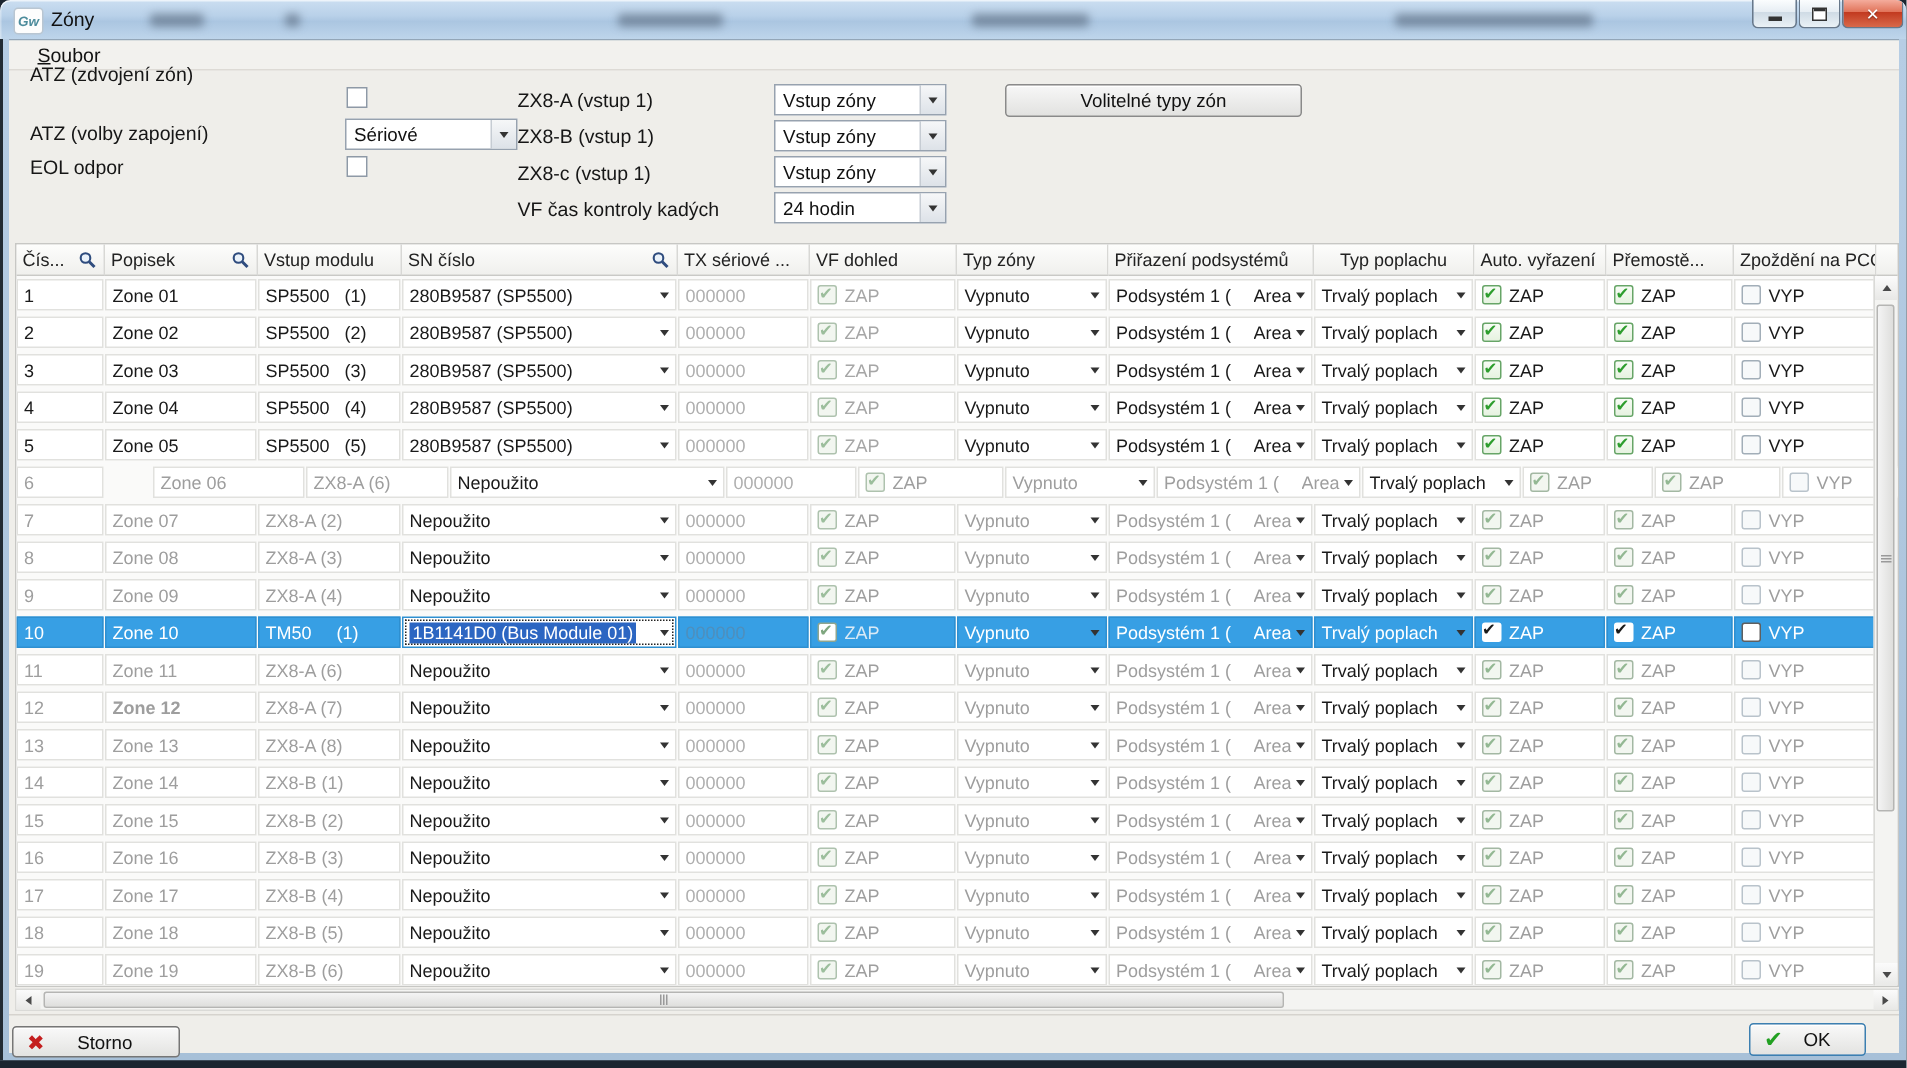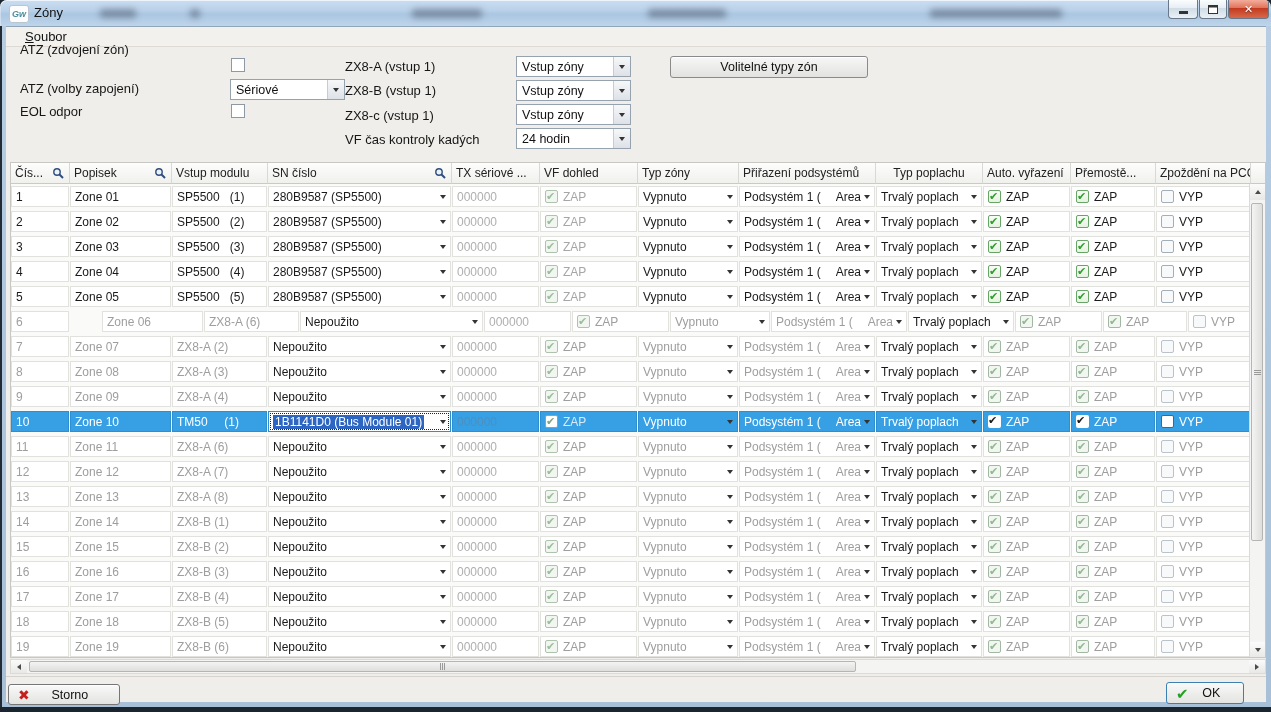--- a/index.html
+++ b/index.html
@@ -424,21 +424,21 @@
           <div class="cell c-check" style="width: 97px;"><span class="cb on sub"></span><span class="cbl lab-vf">ZAP</span></div>
           <div class="cell c-ztype" style="width: 100px;"><span>Vypnuto</span><span class="tri"></span></div>
           <div class="cell c-part" style="width: 136px;"><span class="p1">Podsystém 1 (</span><span class="p2">Area</span><span class="tri"></span></div>
           <div class="cell c-alarm" style="width: 106px;"><span>Trvalý poplach</span><span class="tri"></span></div>
           <div class="cell c-check" style="width: 87px;"><span class="cb on dim"></span><span class="cbl">ZAP</span></div>
           <div class="cell c-check" style="width: 84px;"><span class="cb on dim"></span><span class="cbl">ZAP</span></div>
           <div class="cell c-check" style="width: 94px;"><span class="cb off"></span><span class="cbl">VYP</span></div>
         </div>
         <div class="row unused">
           <div class="cell c-num" style="width: 58px;">12</div>
-          <div class="cell c-label" style="width: 101px;">Zone 12</div>
+          <div class="cell c-label" style="width: 101px; font-weight: bold;">Zone 12</div>
           <div class="cell c-module" style="width: 95px;">ZX8-A (7)</div>
           <div class="cell c-sn" style="width: 183px;"><span class="sntext">Nepoužito</span><span class="tri"></span></div>
           <div class="cell c-tx" style="width: 87px;">000000</div>
           <div class="cell c-check" style="width: 97px;"><span class="cb on sub"></span><span class="cbl lab-vf">ZAP</span></div>
           <div class="cell c-ztype" style="width: 100px;"><span>Vypnuto</span><span class="tri"></span></div>
           <div class="cell c-part" style="width: 136px;"><span class="p1">Podsystém 1 (</span><span class="p2">Area</span><span class="tri"></span></div>
           <div class="cell c-alarm" style="width: 106px;"><span>Trvalý poplach</span><span class="tri"></span></div>
           <div class="cell c-check" style="width: 87px;"><span class="cb on dim"></span><span class="cbl">ZAP</span></div>
           <div class="cell c-check" style="width: 84px;"><span class="cb on dim"></span><span class="cbl">ZAP</span></div>
           <div class="cell c-check" style="width: 94px;"><span class="cb off"></span><span class="cbl">VYP</span></div>

